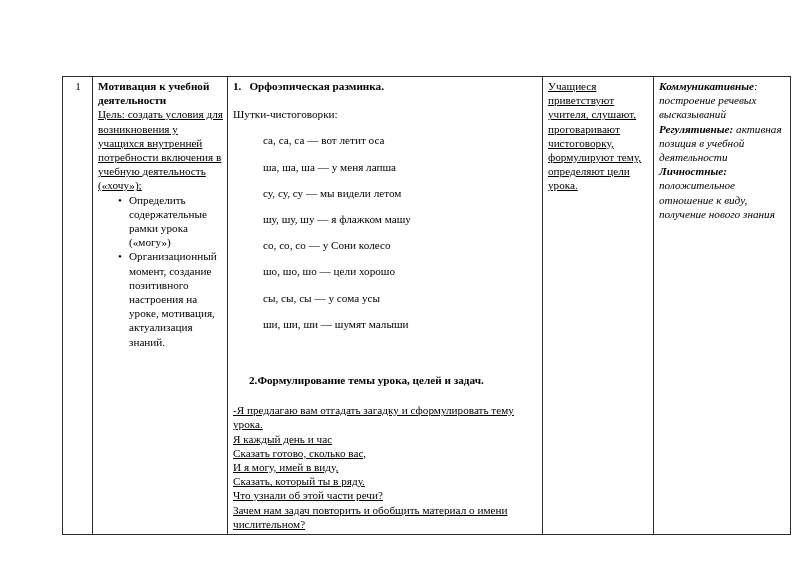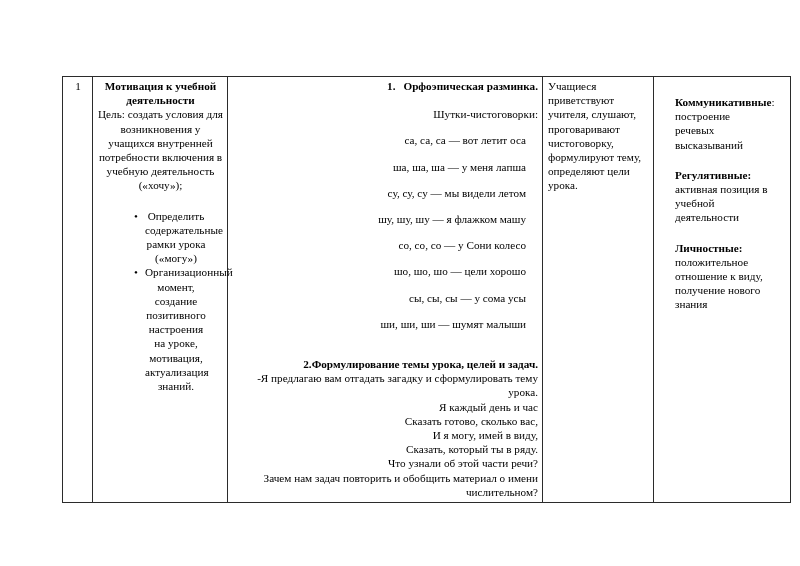--- a/index.html
+++ b/index.html
@@ -38,38 +38,39 @@
   .lesson-table td {
     border: 1px solid #2b2b2b;
     vertical-align: top;
     padding: 2px 4px 3px 5px;
     font-size: 11.2px;
     line-height: 14.2px;
     font-family: "Liberation Serif", "DejaVu Serif", serif;
   }
 
   .col-num    { width: 20px; text-align: center; }
-  .col-stage  { width: 125px; text-align: center; }
-  .col-body   { width: 305px; text-align: right; }
+  .col-stage  { width: 125px; }
+  .col-body   { width: 305px; }
   .col-pupils { width: 101px; }
   .col-uud    { width: 127px; }
 
   .b { font-weight: bold; }
 
   .stage-title {
     font-weight: bold;
     margin: 0;
   }
 
   p.line {
     margin: 0;
+    text-decoration: underline;
   }
 
   ul.bullets {
-    margin: 16px;
+    margin: 0;
     padding-left: 20px;
     list-style: none;
   }
   ul.bullets > li {
     position: relative;
     margin: 0;
     padding-left: 11px;
   }
   ul.bullets > li::before {
     content: "\2022";
@@ -96,24 +97,24 @@
 
   .spacer { height: 14px; }
 
   .indent-line {
     margin: 12px;
     padding-left: 18px;
   }
 
   .subheading {
     font-weight: bold;
-    margin: 0;
+    margin: 16px;
   }
 
-  .uud-block { margin: 16px; }
+  .uud-block { margin: 0; font-style: italic; }
 </style>
 </head>
 <body>
 
 <div class="page">
 
   <table class="lesson-table">
     <tbody>
       <tr>
 

